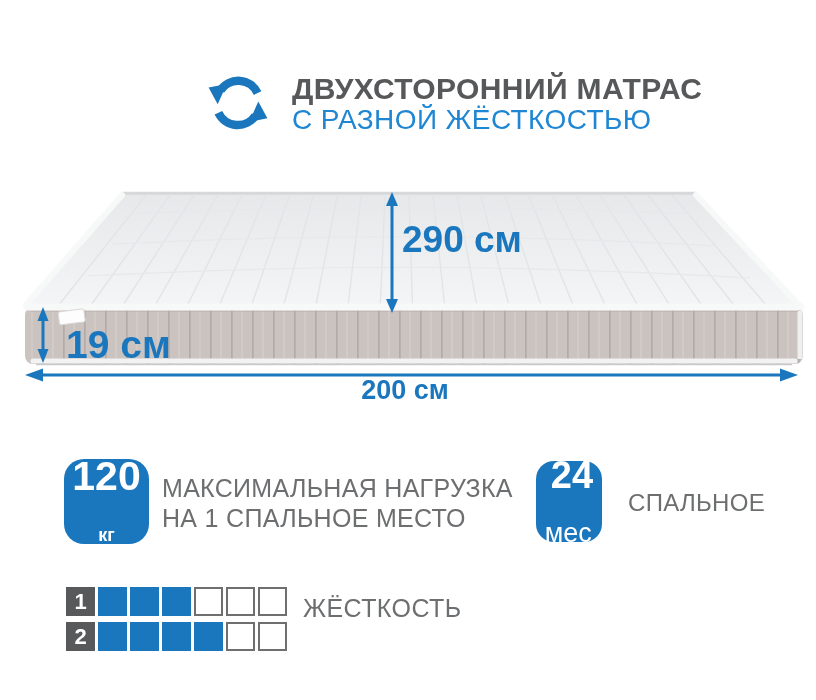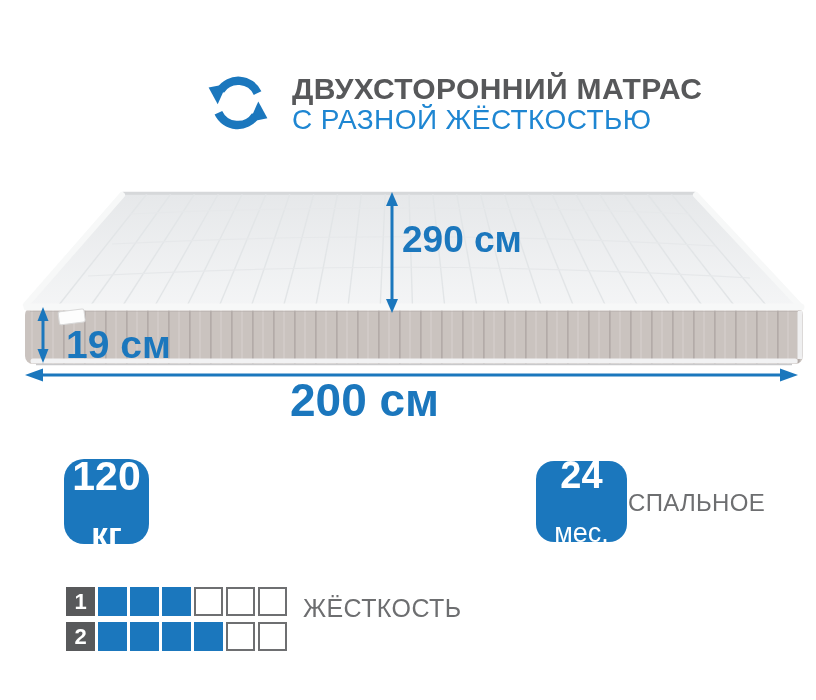--- a/index.html
+++ b/index.html
@@ -28,36 +28,36 @@
     color:var(--subtitle-blue);letter-spacing:0.4px;white-space:nowrap;
   }
 
   
   .mattress-wrap{left:0;top:160px;width:816px;height:270px;}
   .dim-label{
     color:var(--accent-blue);font-weight:bold;white-space:nowrap;line-height:1;
   }
   .dim-width{left:402px;top:221px;font-size:37px;}
   .dim-height{left:66px;top:314px;font-size:39px;margin-top:11px;}
-  .dim-length{left:290px;top:377px;width:230px;text-align:left;font-size:46px;}
+  .dim-length{left:290px;top:377px;width:230px;text-align:center;font-size:27px;}
 
   .top-stripe{stroke:#e2e5e7;stroke-width:1.4;}
   .quilt{stroke:#e6e8ea;stroke-width:1.2;fill:none;}
   .dim-arrow-line{stroke:var(--accent-blue);stroke-width:3;}
   .dim-arrow-head{fill:var(--accent-blue);}
 
   
   .badge{
     background:var(--accent-blue);color:#ffffff;text-align:center;
     display:flex;flex-direction:column;justify-content:center;align-items:center;gap:28px;
   }
   .badge-load{left:64px;top:459px;width:85px;height:85px;border-radius:20px;}
   .badge-load .badge-value{font-size:41px;font-weight:bold;line-height:38px;}
-  .badge-load .badge-unit{font-size:33px;font-weight:bold;line-height:24px;}
-  .badge-warranty{left:536px;top:461px;width:91px;height:81px;border-radius:18px;}
+  .badge-load .badge-unit{font-size:18px;font-weight:bold;line-height:24px;}
+  .badge-warranty{left:536px;top:461px;width:60px;height:81px;border-radius:18px;padding-left:6px;}
   .badge-warranty .badge-value{font-size:38px;font-weight:bold;line-height:34px;}
   .badge-warranty .badge-unit{font-size:27px;font-weight:normal;line-height:26px;}
   .badge-caption{
     color:var(--text-gray);font-size:25px;line-height:30px;letter-spacing:0.3px;
     white-space:nowrap;
   }
   .caption-load{left:162px;top:473px;}
   .caption-warranty{left:628px;top:488px;font-size:24px;}
 
   
@@ -170,20 +170,24 @@
   </svg>
 
   <div class="abs dim-label dim-width">290 см</div>
   <div class="abs dim-label dim-height">19 см</div>
   <div class="abs dim-label dim-length">200 см</div>
 
   <div class="abs badge badge-load">
     <div class="badge-value">120</div>
     <div class="badge-unit">кг</div>
   </div>
+  <div class="abs badge-caption caption-load">
+    <div>МАКСИМАЛЬНАЯ НАГРУЗКА</div>
+    <div>НА 1 СПАЛЬНОЕ МЕСТО</div>
+  </div>
 
   <div class="abs badge badge-warranty">
     <div class="badge-value">24</div>
     <div class="badge-unit">мес.</div>
   </div>
   <div class="abs badge-caption caption-warranty">СПАЛЬНОЕ</div>
 
   <div class="abs hs-row hs-row-1">
     <div class="hs-square hs-number">1</div>
     <div style="display:flex;gap:3px;">

